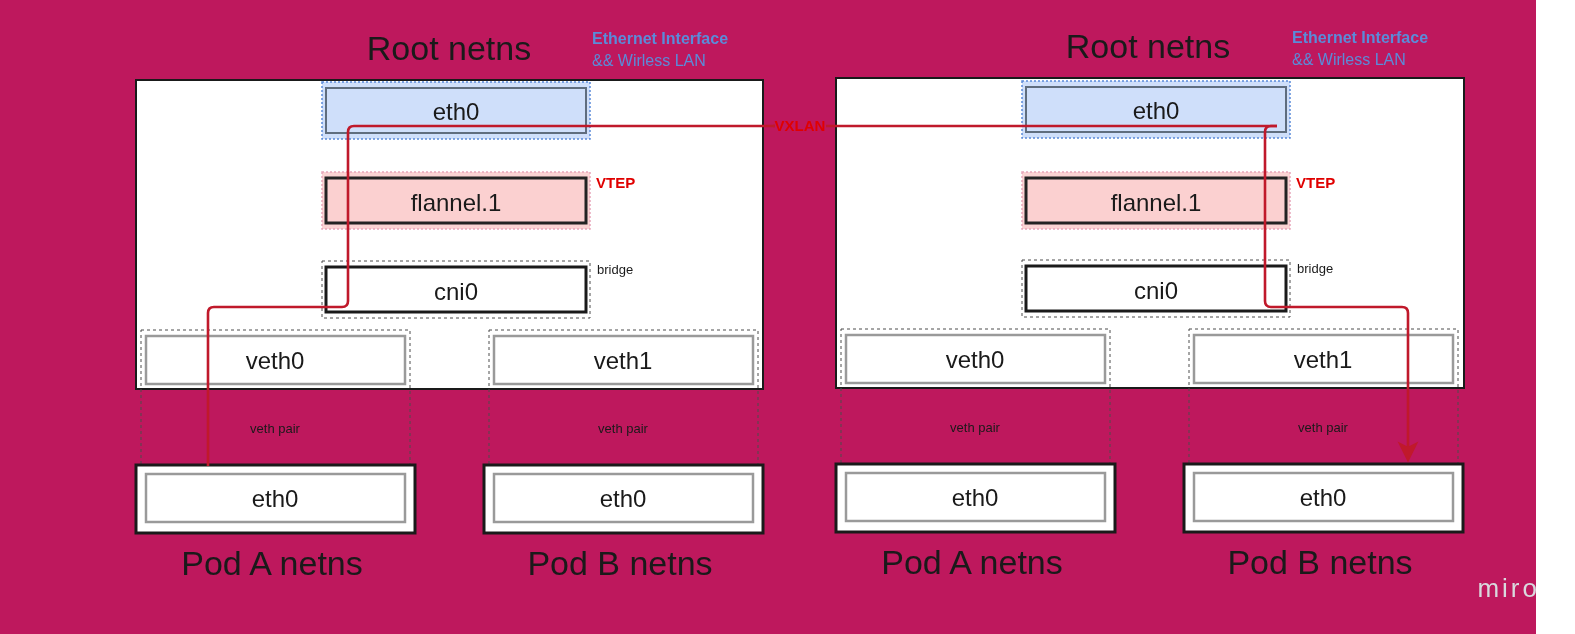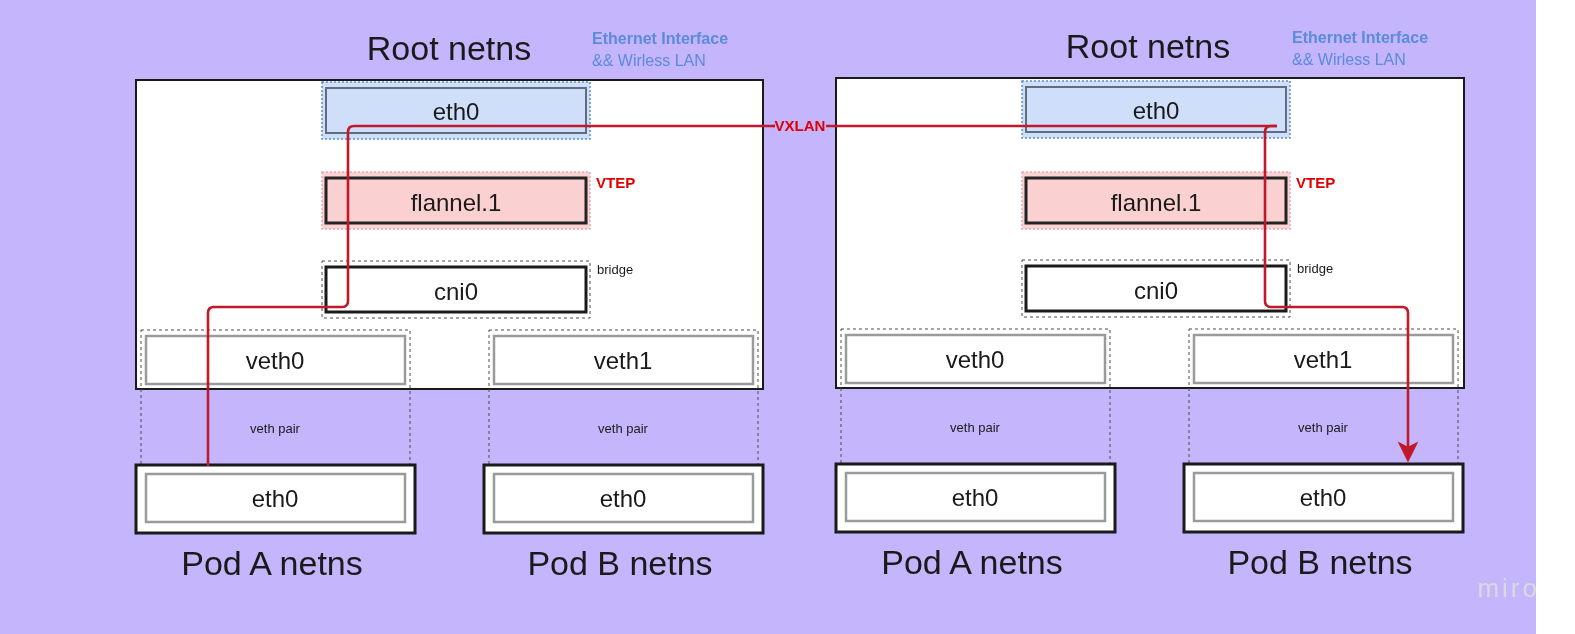--- a/index.html
+++ b/index.html
@@ -10,21 +10,21 @@
   body {
     width: 1575px;
     height: 634px;
     font-family: "Liberation Sans", sans-serif;
     overflow: hidden;
   }
   #diagram-root {
     position: relative;
     width: 1536px;
     height: 634px;
-    background: #c4b5fd;
+    background: #be185d;
   }
   svg.canvas {
     position: absolute;
     top: 0;
     left: 0;
     width: 1575px;
     height: 634px;
   }
   .txt-title {
     font-family: "Liberation Sans", sans-serif;

